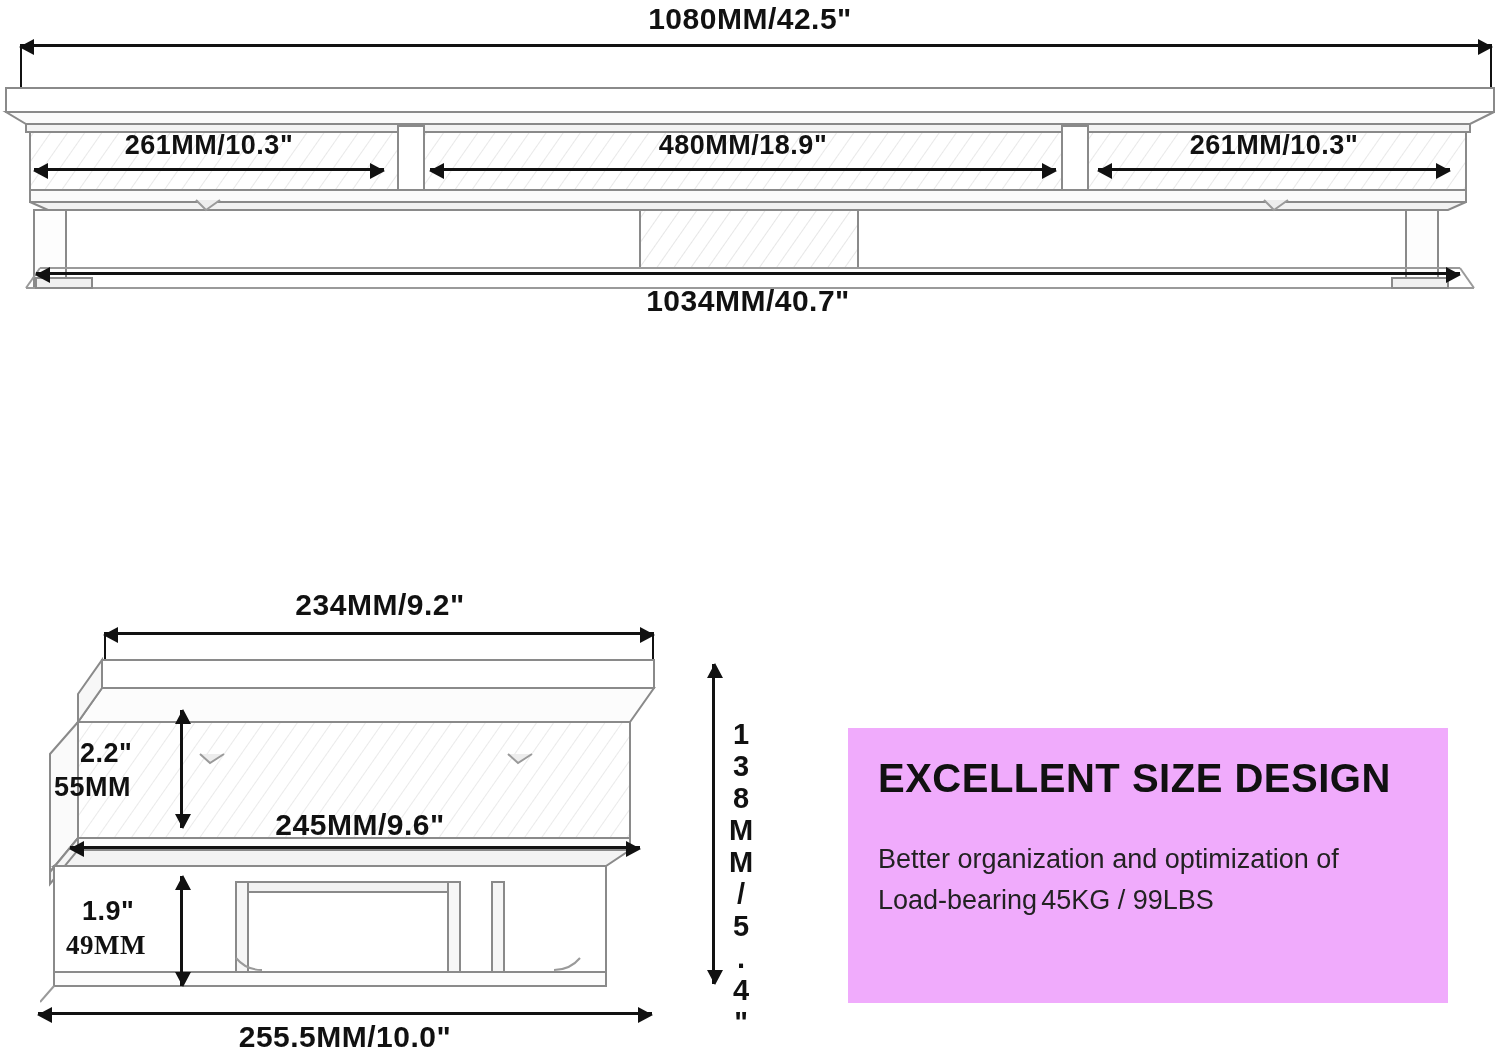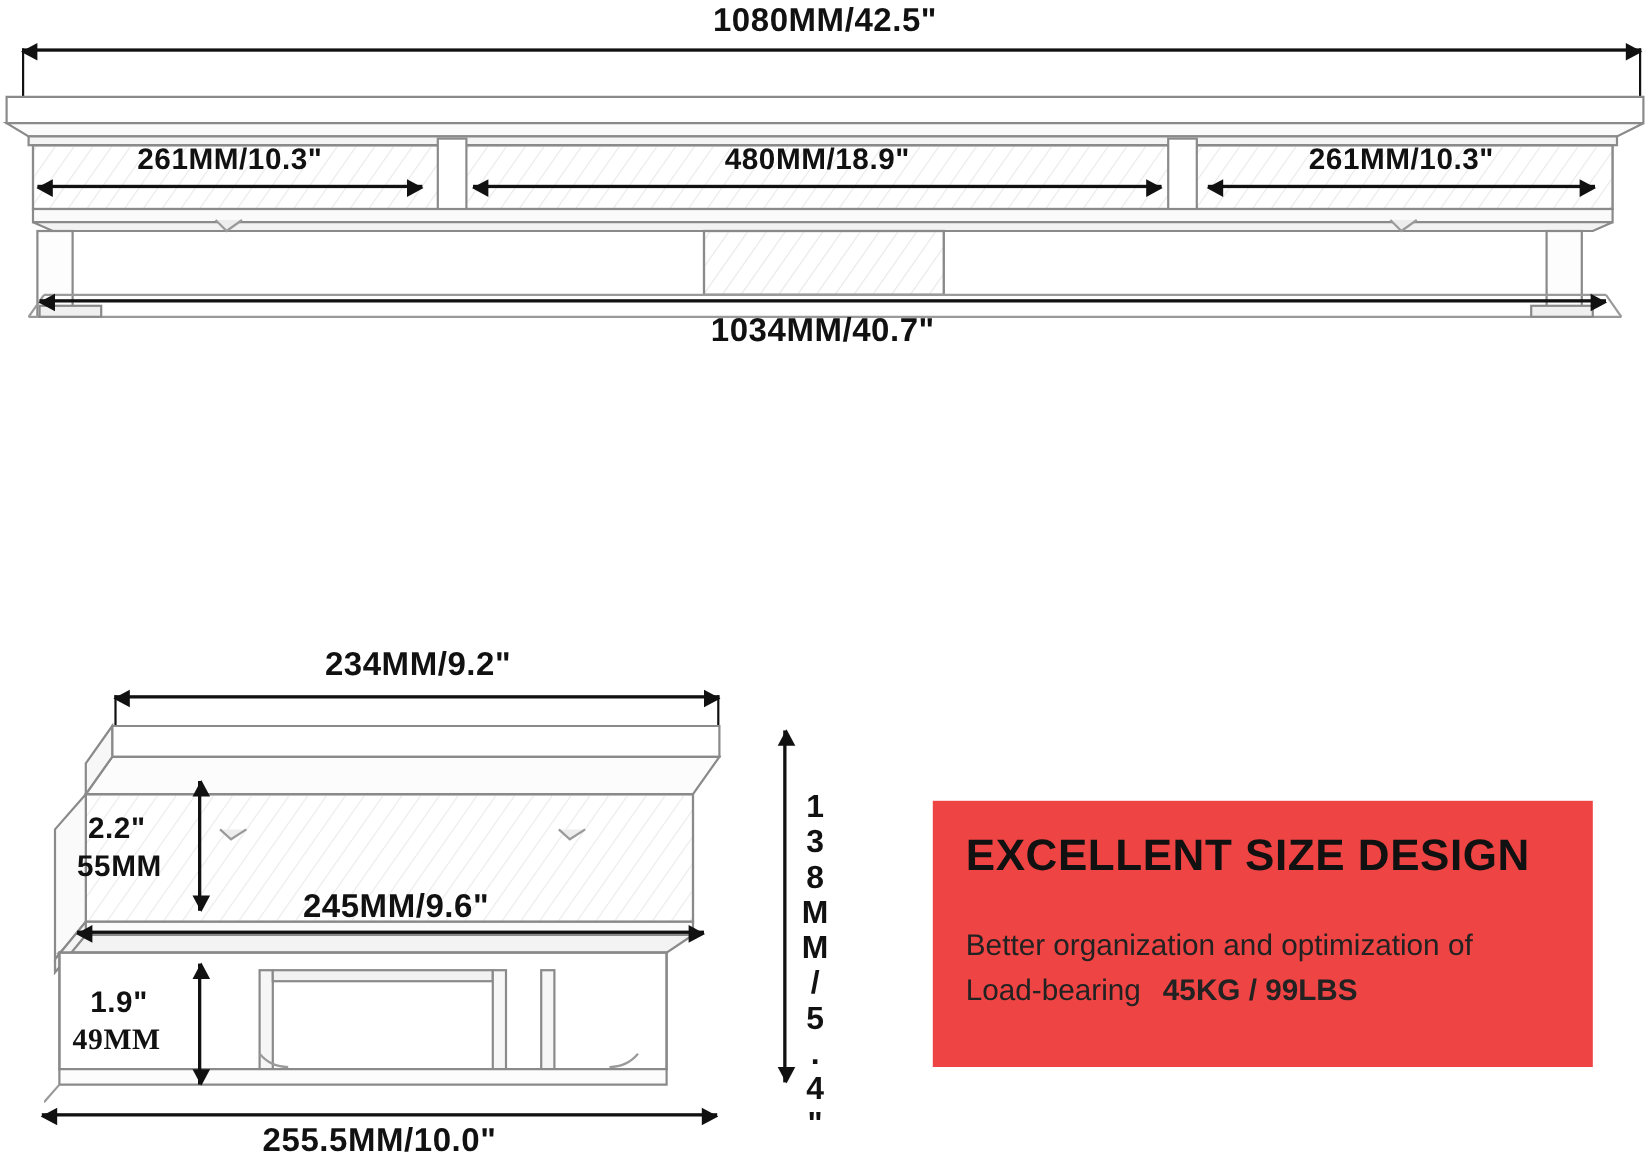--- a/index.html
+++ b/index.html
@@ -99,22 +99,22 @@
   .drawing {
     position: absolute;
   }
 
   
   .info-panel {
     position: absolute;
     left: 848px;
     top: 728px;
     width: 600px;
-    height: 242px;
-    background: #ef4444;
+    height: 275px;
+    background: #f0abfc;
   }
   .info-title {
     position: absolute;
     left: 30px;
     top: 28px;
     font-size: 40px;
     font-weight: 700;
     letter-spacing: 0.5px;
     color: #111;
     white-space: nowrap;
@@ -125,22 +125,22 @@
     top: 112px;
     width: 560px;
     font-size: 27px;
     line-height: 1.45;
     color: #222;
   }
   .info-load {
     margin-top: 2px;
   }
   .info-load-value {
-    font-weight: 700;
-    margin-left: 20px;
+    font-weight: 400;
+    margin-left: 4px;
   }
 </style>
 </head>
 <body>
 
 <div class="stage">
 
   <div class="dim-label center" style="left:600px; top:2px; width:300px;">1080MM/42.5"</div>
 
   <div class="dim-h" style="left:20px; top:44px; width:1472px;"></div>
@@ -246,21 +246,21 @@
 
         <line x1="14" y1="322" x2="566" y2="322" stroke="#8a8a8a" stroke-width="2"></line>
         <polygon points="14,322 566,322 566,336 14,336" fill="#fcfcfc"></polygon>
         <line x1="0" y1="352" x2="14" y2="336" stroke="#9a9a9a" stroke-width="2"></line>
       </g>
     </svg>
   </div>
 
   <div class="dim-v" style="left:180px; top:710px; width:0; height:118px;"></div>
   <div class="dim-label small" style="left:80px; top:738px;">2.2"</div>
-  <div class="dim-label small" style="left:70px; top:772px;">55MM</div>
+  <div class="dim-label small" style="left:54px; top:772px;">55MM</div>
 
   <div class="dim-h" style="left:70px; top:846px; width:570px;"></div>
   <div class="dim-label center" style="left:160px; top:808px; width:400px;">245MM/9.6"</div>
 
   <div class="dim-v" style="left:180px; top:876px; width:0; height:110px;"></div>
   <div class="dim-label small" style="left:82px; top:896px;">1.9"</div>
   <div class="dim-label small" style="left:66px; top:930px;font-family:Liberation Serif, serif;">49MM</div>
 
   <div class="dim-v" style="left:712px; top:664px; width:0; height:320px;"></div>
   <div class="dim-label vertical" style="left:726px; top:718px; font-size:29px;">138MM/5.4"</div>

